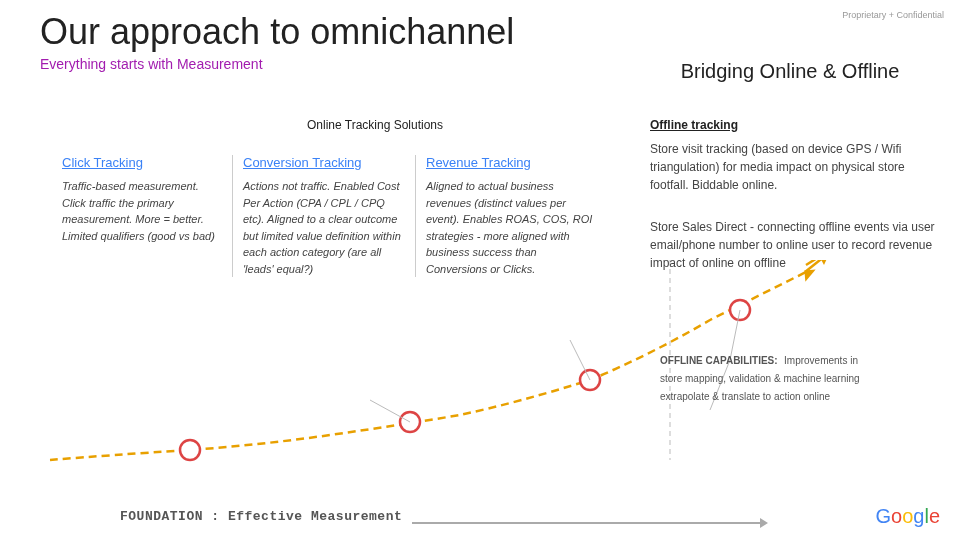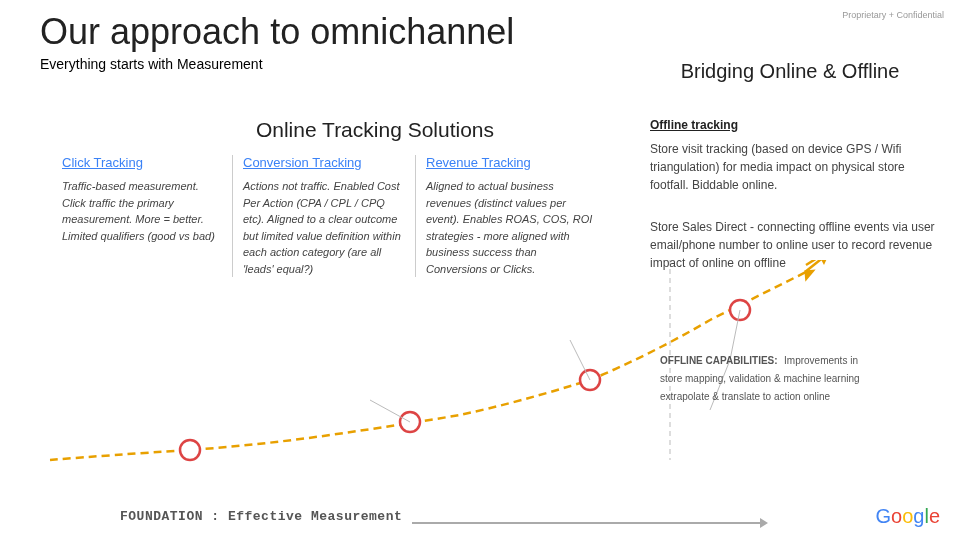--- a/index.html
+++ b/index.html
@@ -30,26 +30,26 @@
     .main-title {
       font-size: 36px;
       font-weight: 300;
       color: #222;
       line-height: 1.1;
       margin-bottom: 4px;
     }
 
     .subtitle {
       font-size: 14px;
-      color: #000000;
+      color: #a21caf;
       margin-bottom: 2px;
     }
 
     .section-title {
-      font-size: 21px;
+      font-size: 12px;
       font-weight: 400;
       color: #222;
       text-align: center;
       margin-bottom: 16px;
     }
 
     .tracking-col-title {
       font-size: 13px;
       font-weight: 500;
       color: #3b82f6;

